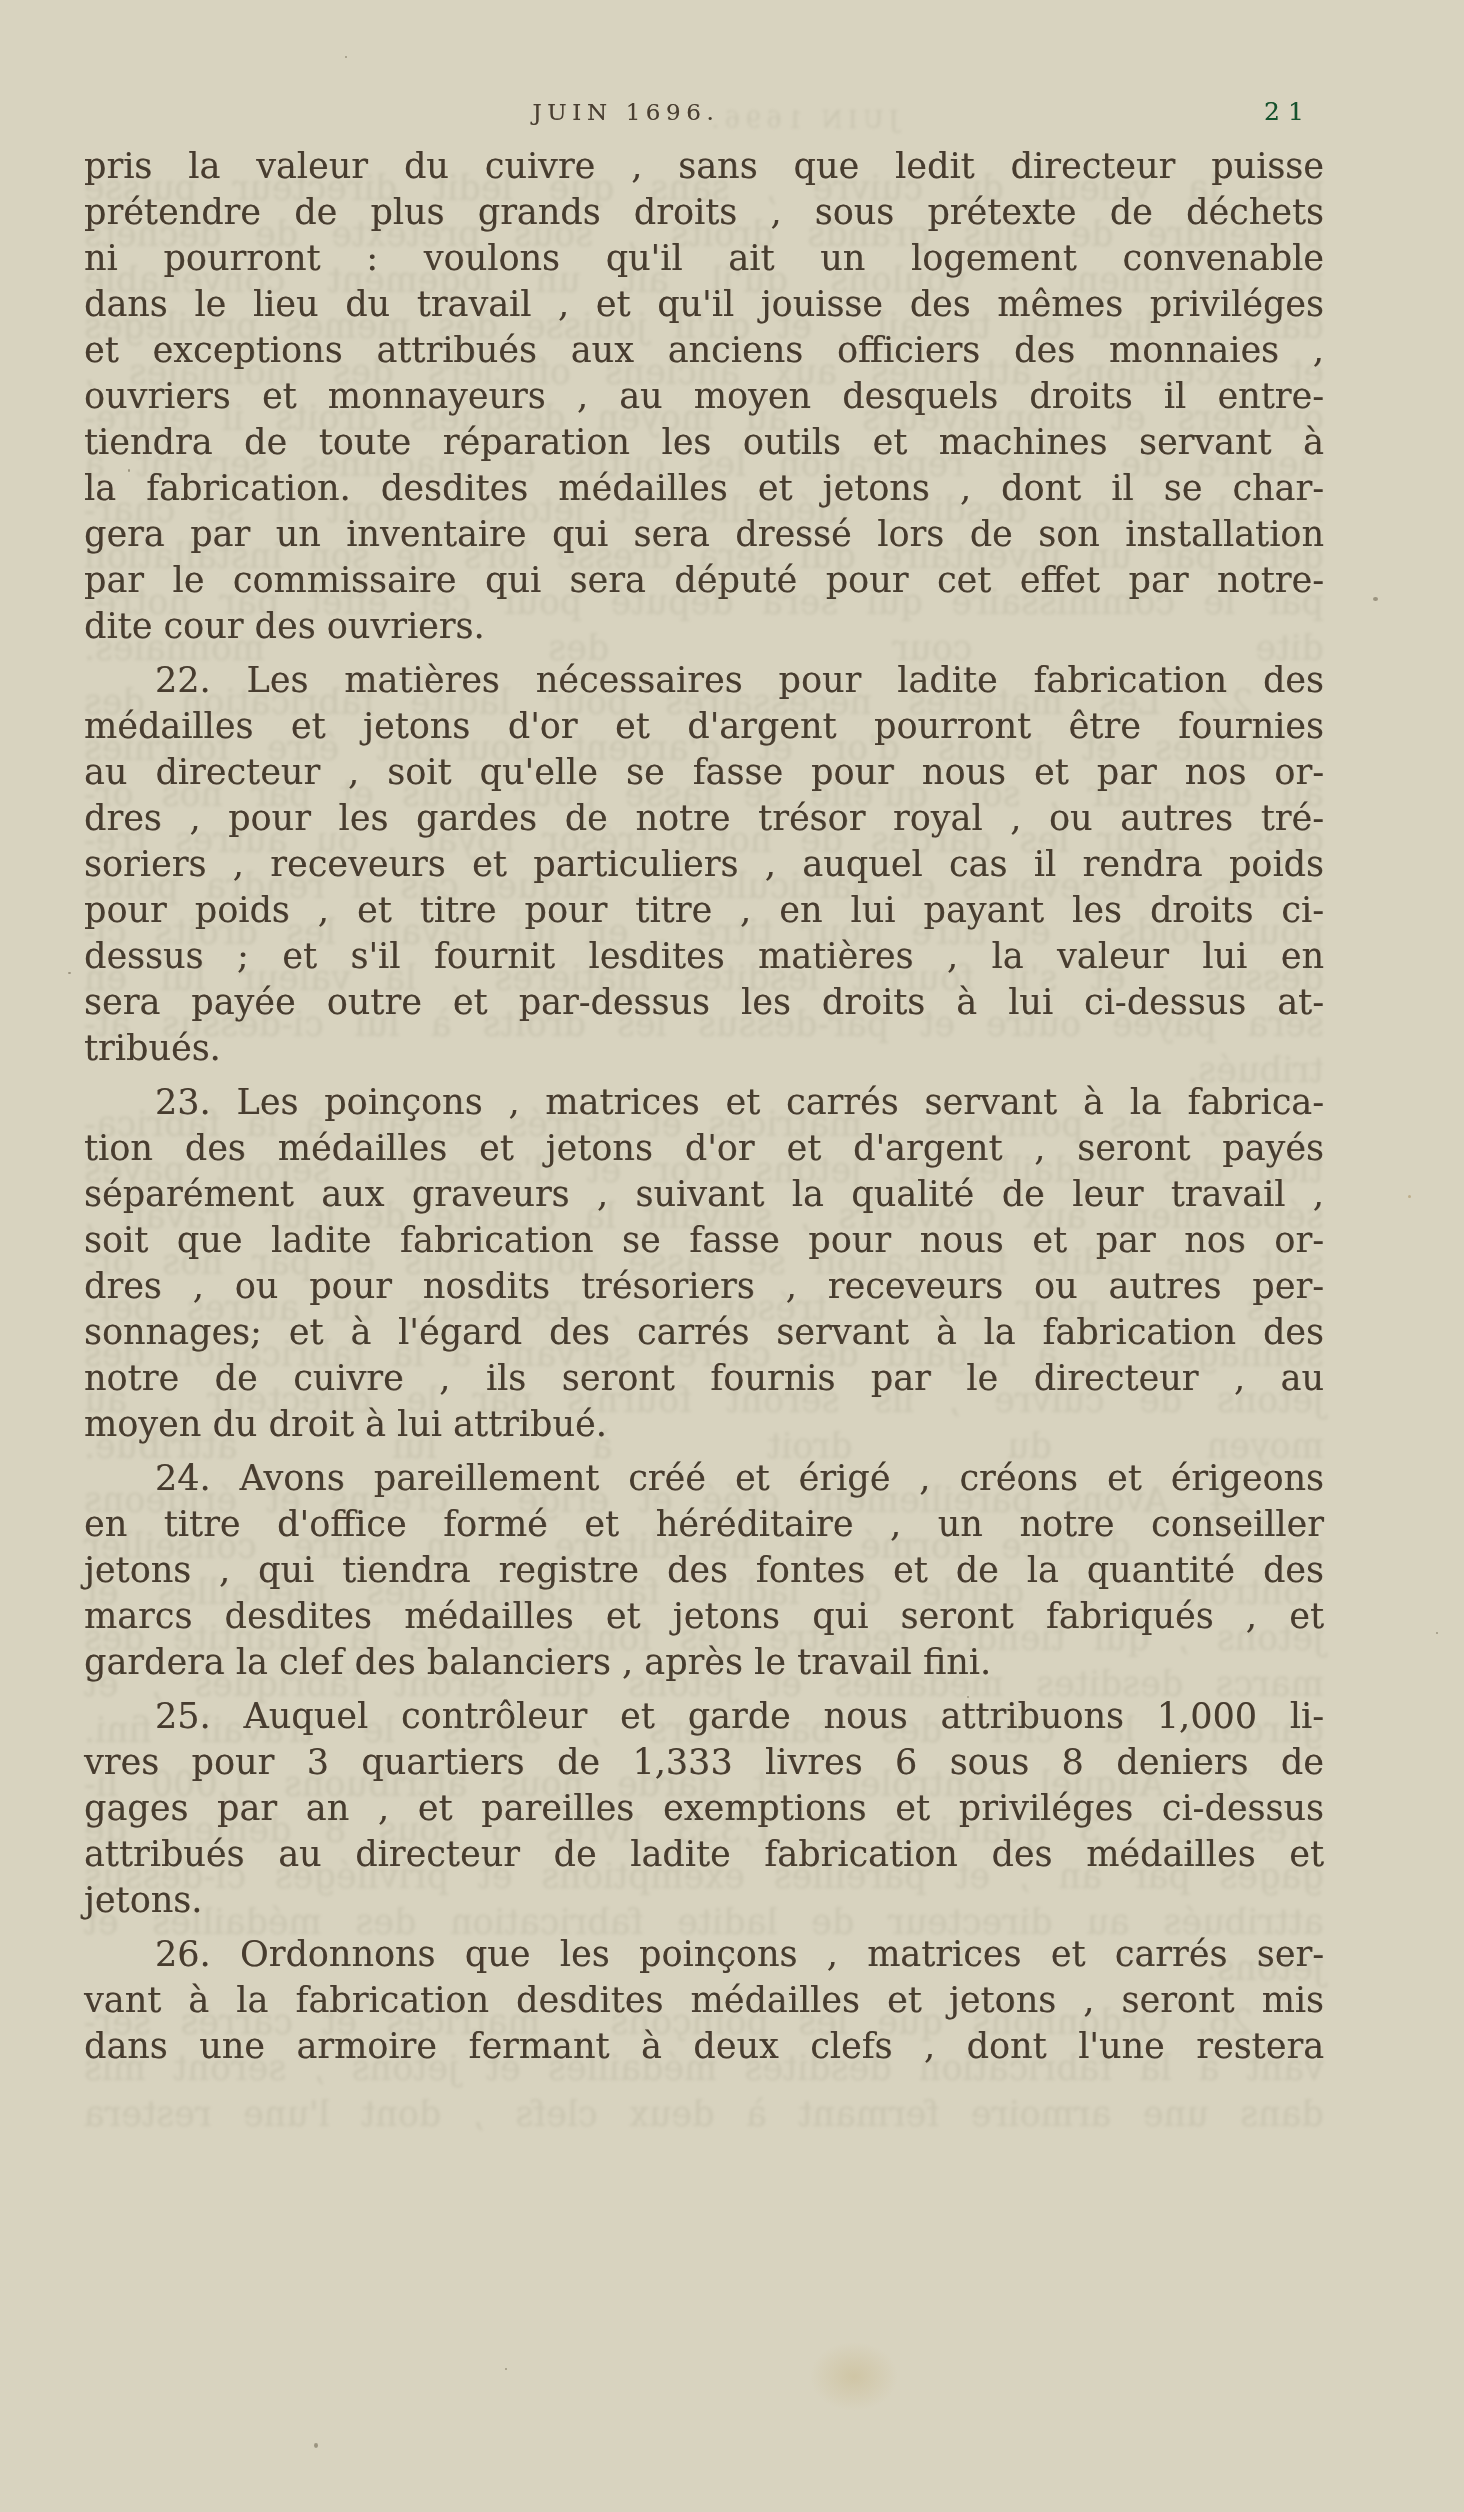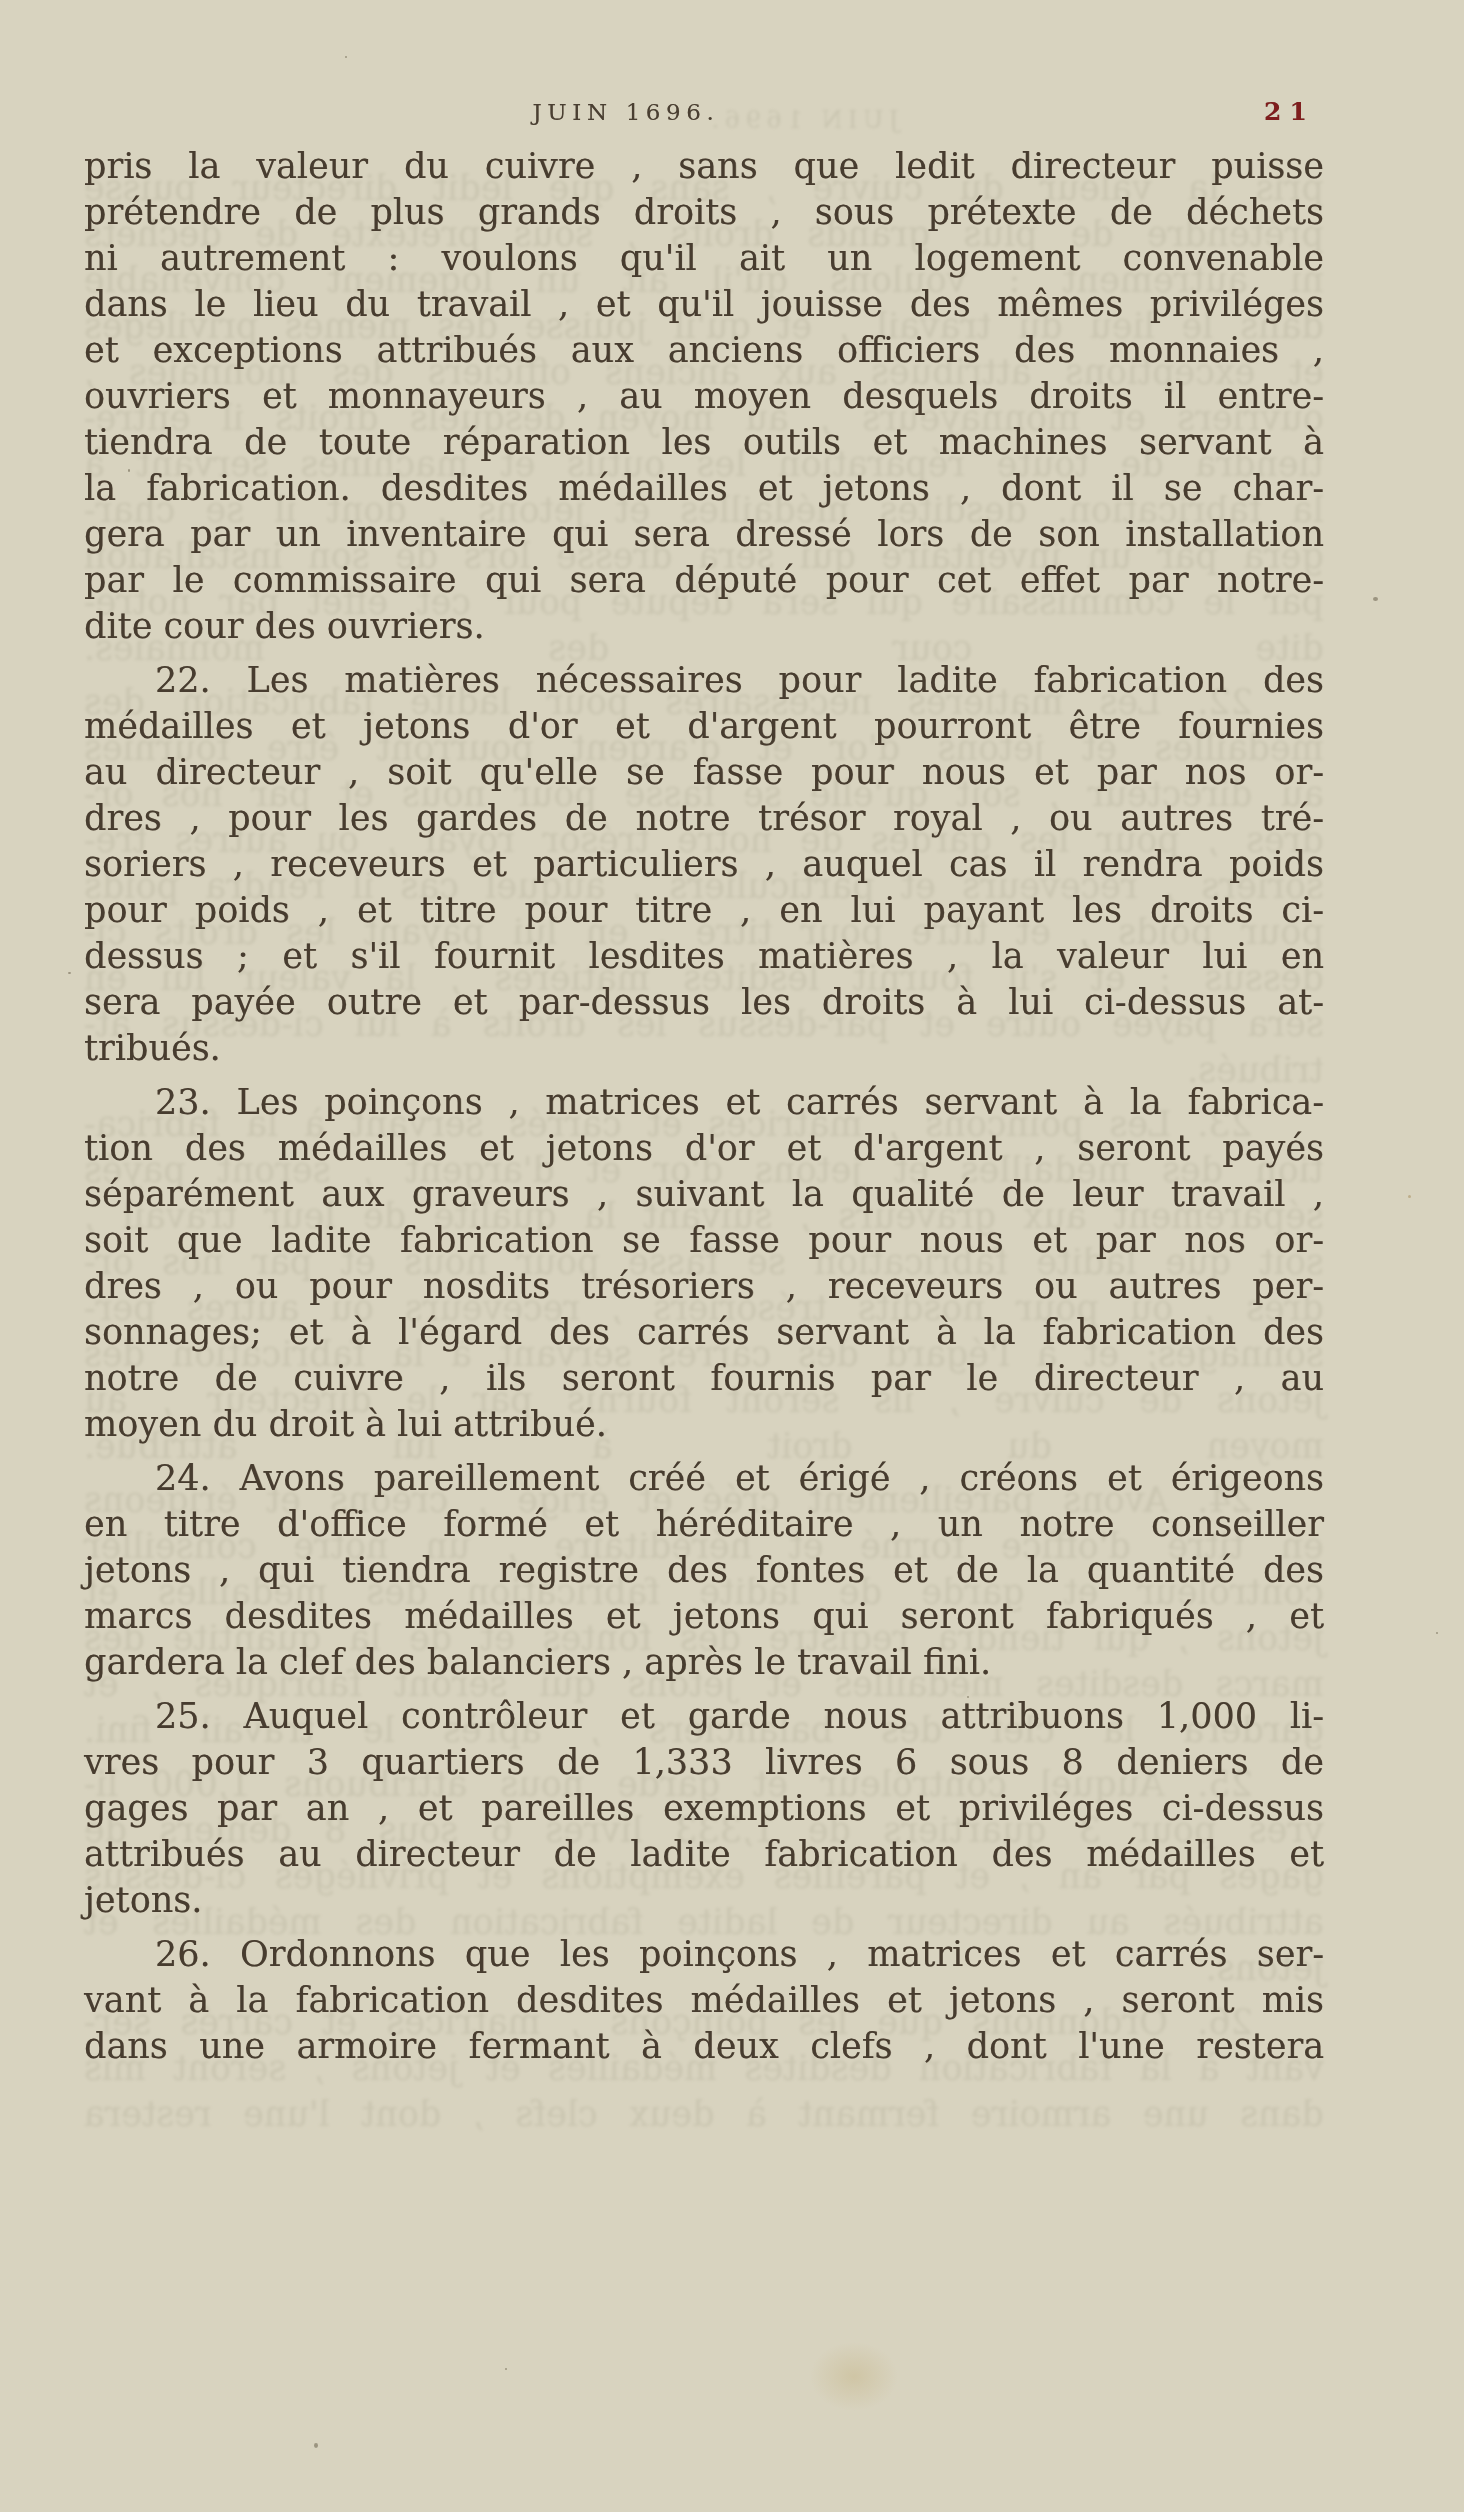--- a/index.html
+++ b/index.html
@@ -42,23 +42,22 @@
     position: absolute; top: 99px; left: 626px;
     transform: translateX(-50%);
     font-size: 23px; letter-spacing: 5.6px;
     color: #4a3f32;
     text-shadow: 0 0 0.5px rgba(70,56,40,.5);
     white-space: nowrap;
   }
   .pagenum {
     position: absolute; top: 97px; left: 1264px;
     font-size: 25px; letter-spacing: 8px;
-    color: #7f1d1d;
+    color: #14532d;
     text-shadow: 0 0 0.5px rgba(70,56,40,.5);
-    font-weight: bold;
   }
   .text-block {
     position: absolute; top: 135px; left: 76px; width: 1256px;
     font-size: 35px; line-height: 46px;
   }
   .paragraph { margin: 8px; }
   .line {
     text-align: justify;
     text-align-last: left;
     text-shadow: 0.3px 0 0.6px rgba(70,56,40,.45);
@@ -143,21 +142,21 @@
 
   <div class="running-header">
     <span class="title">JUIN 1696.</span>
     <span class="pagenum">21</span>
   </div>
 
   <div class="text-block" id="textBlock">
       <div class="paragraph">
         <div class="line j">pris la valeur du cuivre , sans que ledit directeur puisse</div>
         <div class="line j">prétendre de plus grands droits , sous prétexte de déchets</div>
-        <div class="line j">ni autrement : voulons qu'il ait un logement convenable</div>
+        <div class="line j">ni pourront : voulons qu'il ait un logement convenable</div>
         <div class="line j">dans le lieu du travail , et qu'il jouisse des mêmes priviléges</div>
         <div class="line j">et exceptions attribués aux anciens officiers des monnaies ,</div>
         <div class="line j">ouvriers et monnayeurs , au moyen desquels droits il entre-</div>
         <div class="line j">tiendra de toute réparation les outils et machines servant à</div>
         <div class="line j">la fabrication. desdites médailles et jetons , dont il se char-</div>
         <div class="line j">gera par un inventaire qui sera dressé lors de son installation</div>
         <div class="line j">par le commissaire qui sera député pour cet effet par notre-</div>
         <div class="line">dite cour des ouvriers.</div>
       </div>
       <div class="paragraph">

